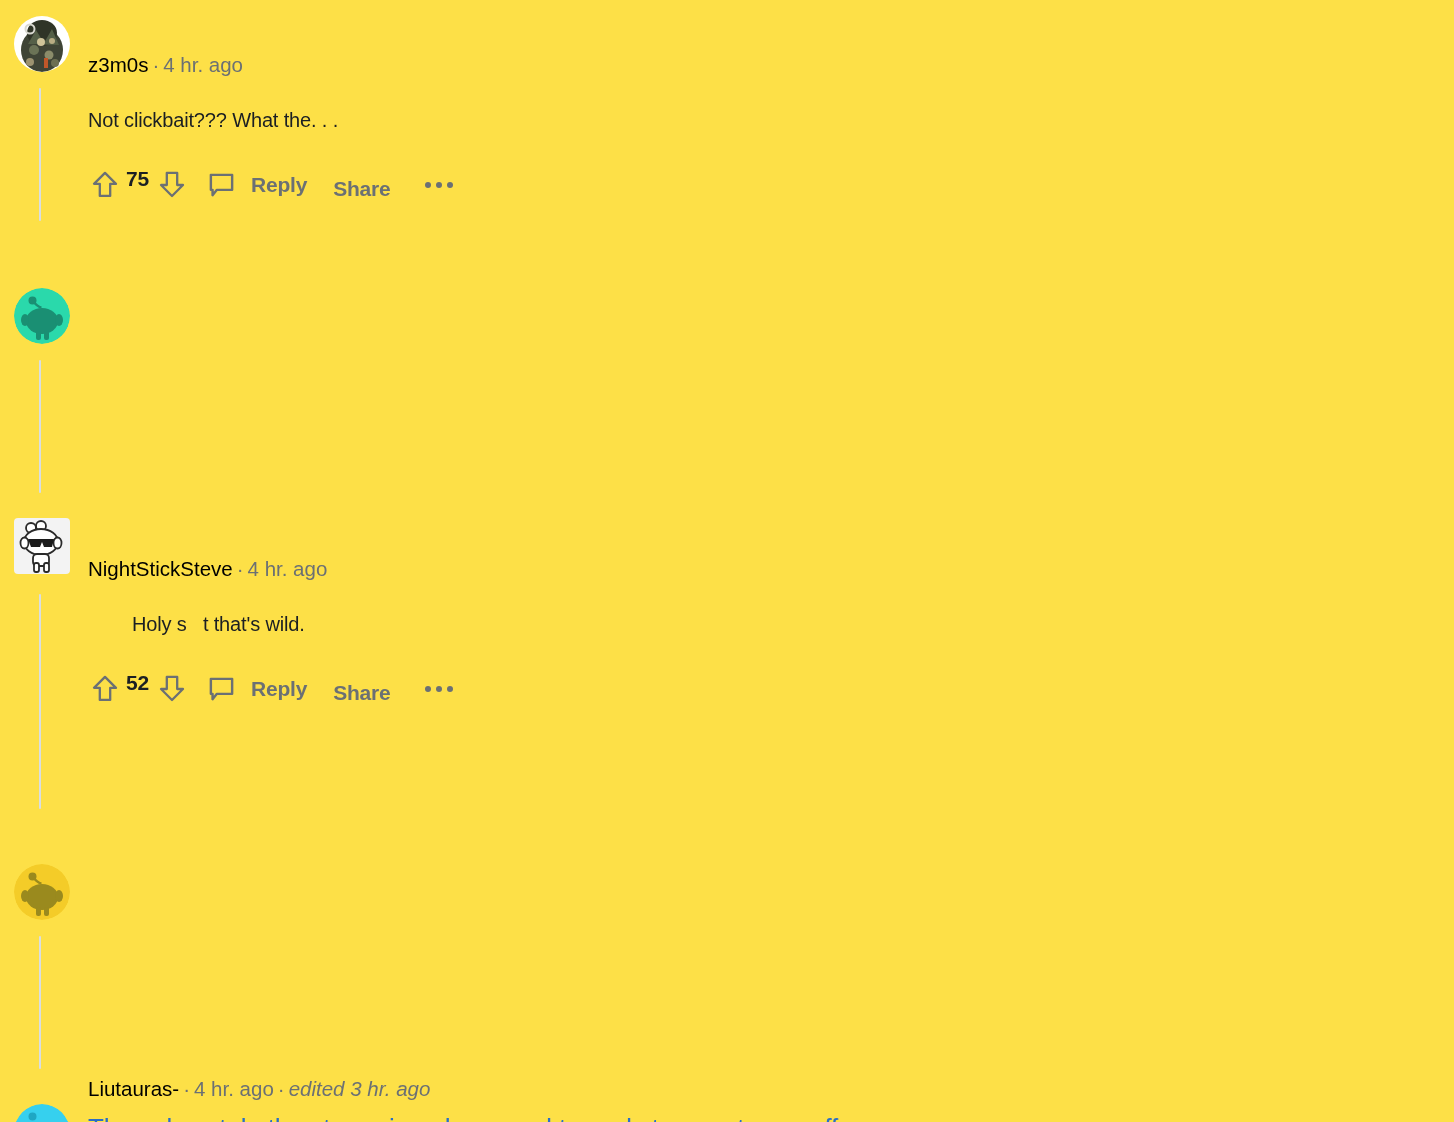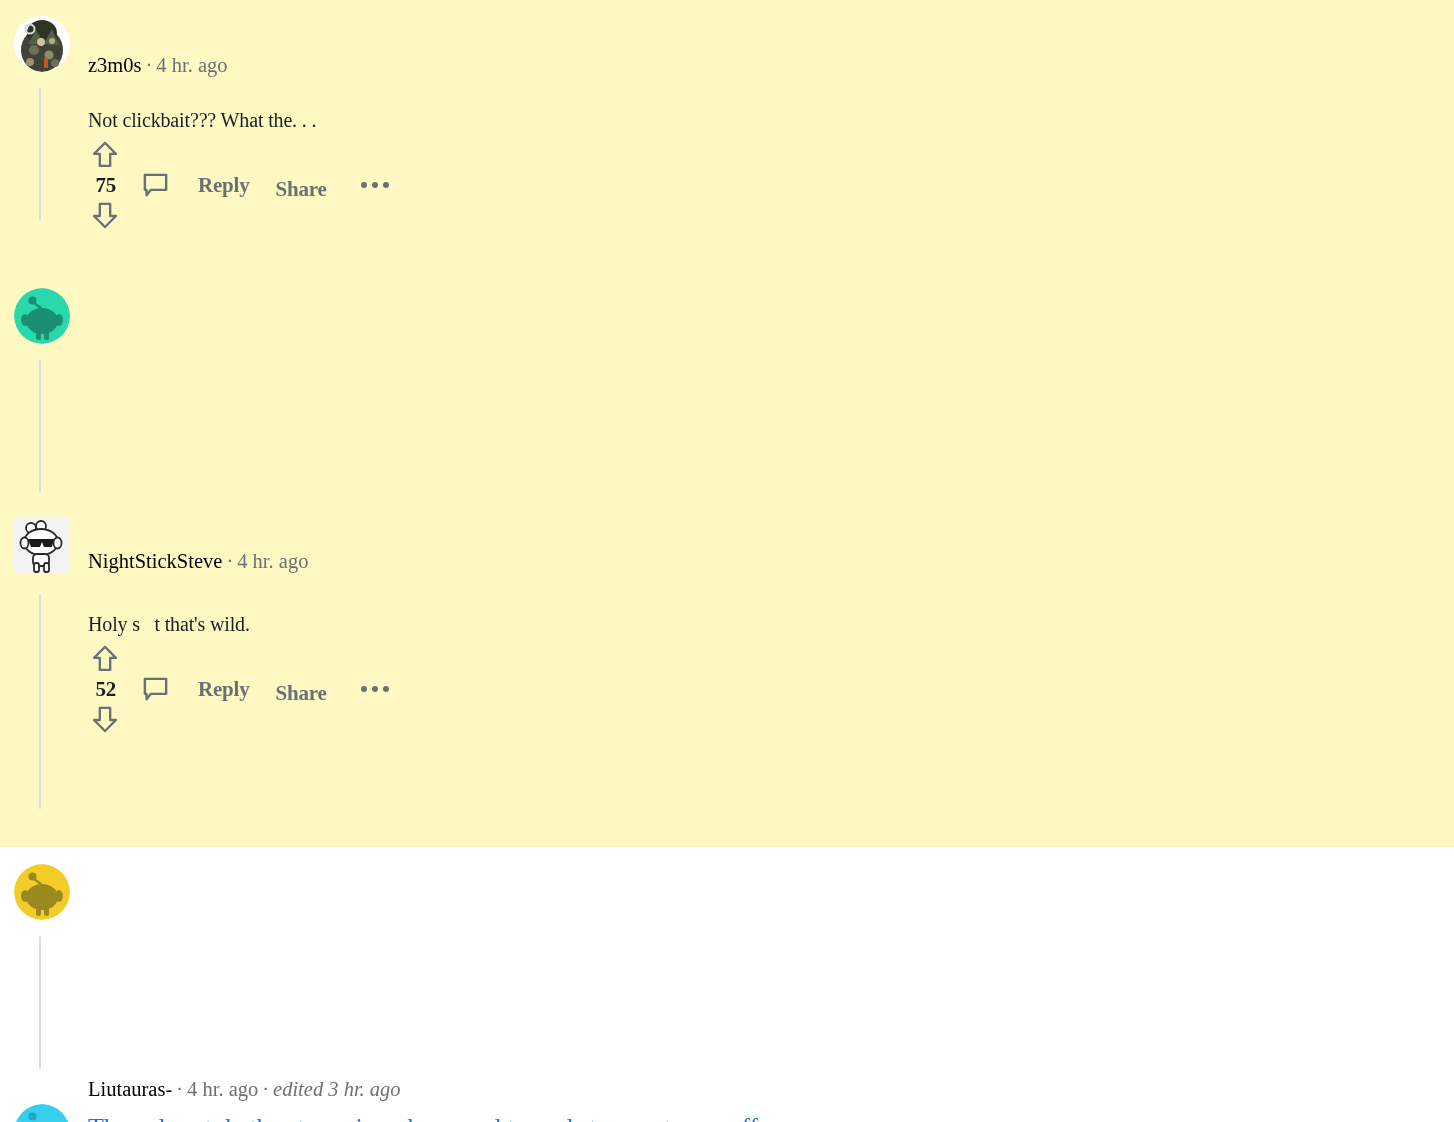--- a/index.html
+++ b/index.html
@@ -2,21 +2,21 @@
 <html><head>
 <meta charset="utf-8">
 <style>
   * { margin:0; padding:0; box-sizing:border-box; }
   html, body {
     width:1454px; height:1122px;
     background:#ffffff;
     font-family:"Liberation Sans", sans-serif;
     overflow:hidden;
   }
-  .thread { position:relative; width:1454px; height:847px; background:#fef9c3;font-family:Liberation Serif, serif; }
+  .thread { position:relative; width:1454px; height:1122px; background:#fde047; }
 
   .comment { position:absolute; left:0; width:1454px; }
 
   
   .avatar {
     position:absolute; left:14px; width:56px; height:56px;
     border-radius:50%; overflow:hidden;
   }
   .avatar svg { display:block; width:100%; height:100%; }
 
@@ -47,33 +47,33 @@
     color:#2a6ec7; text-decoration:underline;
     text-underline-offset:3px; letter-spacing:-0.15px;
     white-space:pre; cursor:pointer;
   }
 
   
   .actions {
     position:absolute; left:88px;
     display:flex; align-items:center; height:40px;
   }
-  .vote-group { display:flex; align-items:flex-end;flex-direction:column; }
+  .vote-group { display:flex; align-items:flex-start; }
   .ic { display:block; }
   .arrow-btn { cursor:pointer; display:flex; align-items:center; justify-content:center;
                width:34px; height:36px; }
   .score {
     font-size:21px; font-weight:700; color:#1b1f23;
     margin:0 6px 0 4px; letter-spacing:-0.2px;
   }
   .act-icon { cursor:pointer; display:flex; align-items:center; justify-content:center;
               width:34px; height:36px; margin-left:16px; }
   .act-text {
     font-size:21px; font-weight:700; color:#6b7074;
-    margin-left:26px; letter-spacing:-0.2px; cursor:pointer;
+    margin-left:12px; letter-spacing:-0.2px; cursor:pointer;
   }
   .act-text.share { margin-left:26px;margin-top:8px; }
   .dots {
     margin-left:30px; cursor:pointer; display:flex; align-items:center;
     gap:5px; height:36px; padding:0 4px;
   }
   .dots i { width:6px; height:6px; border-radius:50%; background:#6b7074; display:block; }
 </style>
 </head>
 <body>
@@ -142,25 +142,25 @@
         <path d="M19.5 13.5 C22 17 25 19 27.5 19.5" stroke="#1a8f73" stroke-width="2.2" fill="none"></path>
         <ellipse cx="28" cy="33" rx="16" ry="13" fill="#1a8f73"></ellipse>
         <rect x="22" y="43" width="5" height="9" rx="2" fill="#1a8f73"></rect>
         <rect x="30" y="43" width="5" height="9" rx="2" fill="#1a8f73"></rect>
         <ellipse cx="11" cy="32" rx="4" ry="6" fill="#1a8f73"></ellipse>
         <ellipse cx="45" cy="32" rx="4" ry="6" fill="#1a8f73"></ellipse>
       </svg>
     </div>
     <div class="threadline" style="top:108px;height:133px;"></div>
 
-    <div class="chead" style="top:296px;">
+    <div class="chead" style="top:304px;">
       <span>NightStickSteve</span><span class="dot">·</span><span class="tstamp">4 hr. ago</span>
     </div>
 
-    <div class="cbody" style="top:355px;">Holy s   t that's wild.</div>
+    <div class="cbody" style="top:355px;margin-left:44px;">Holy s   t that's wild.</div>
 
     <div class="actions" style="top:417px;">
       <div class="vote-group">
         <div class="arrow-btn">
           <svg class="ic" width="28" height="30" viewBox="0 0 24 26">
             <path d="M12 2.5 L21.5 12 L16.5 12 L16.5 22.5 L7.5 22.5 L7.5 12 L2.5 12 Z" fill="none" stroke="#6b7074" stroke-width="2" stroke-linejoin="round"></path>
           </svg>
         </div>
         <span class="score">52</span>
         <div class="arrow-btn">

